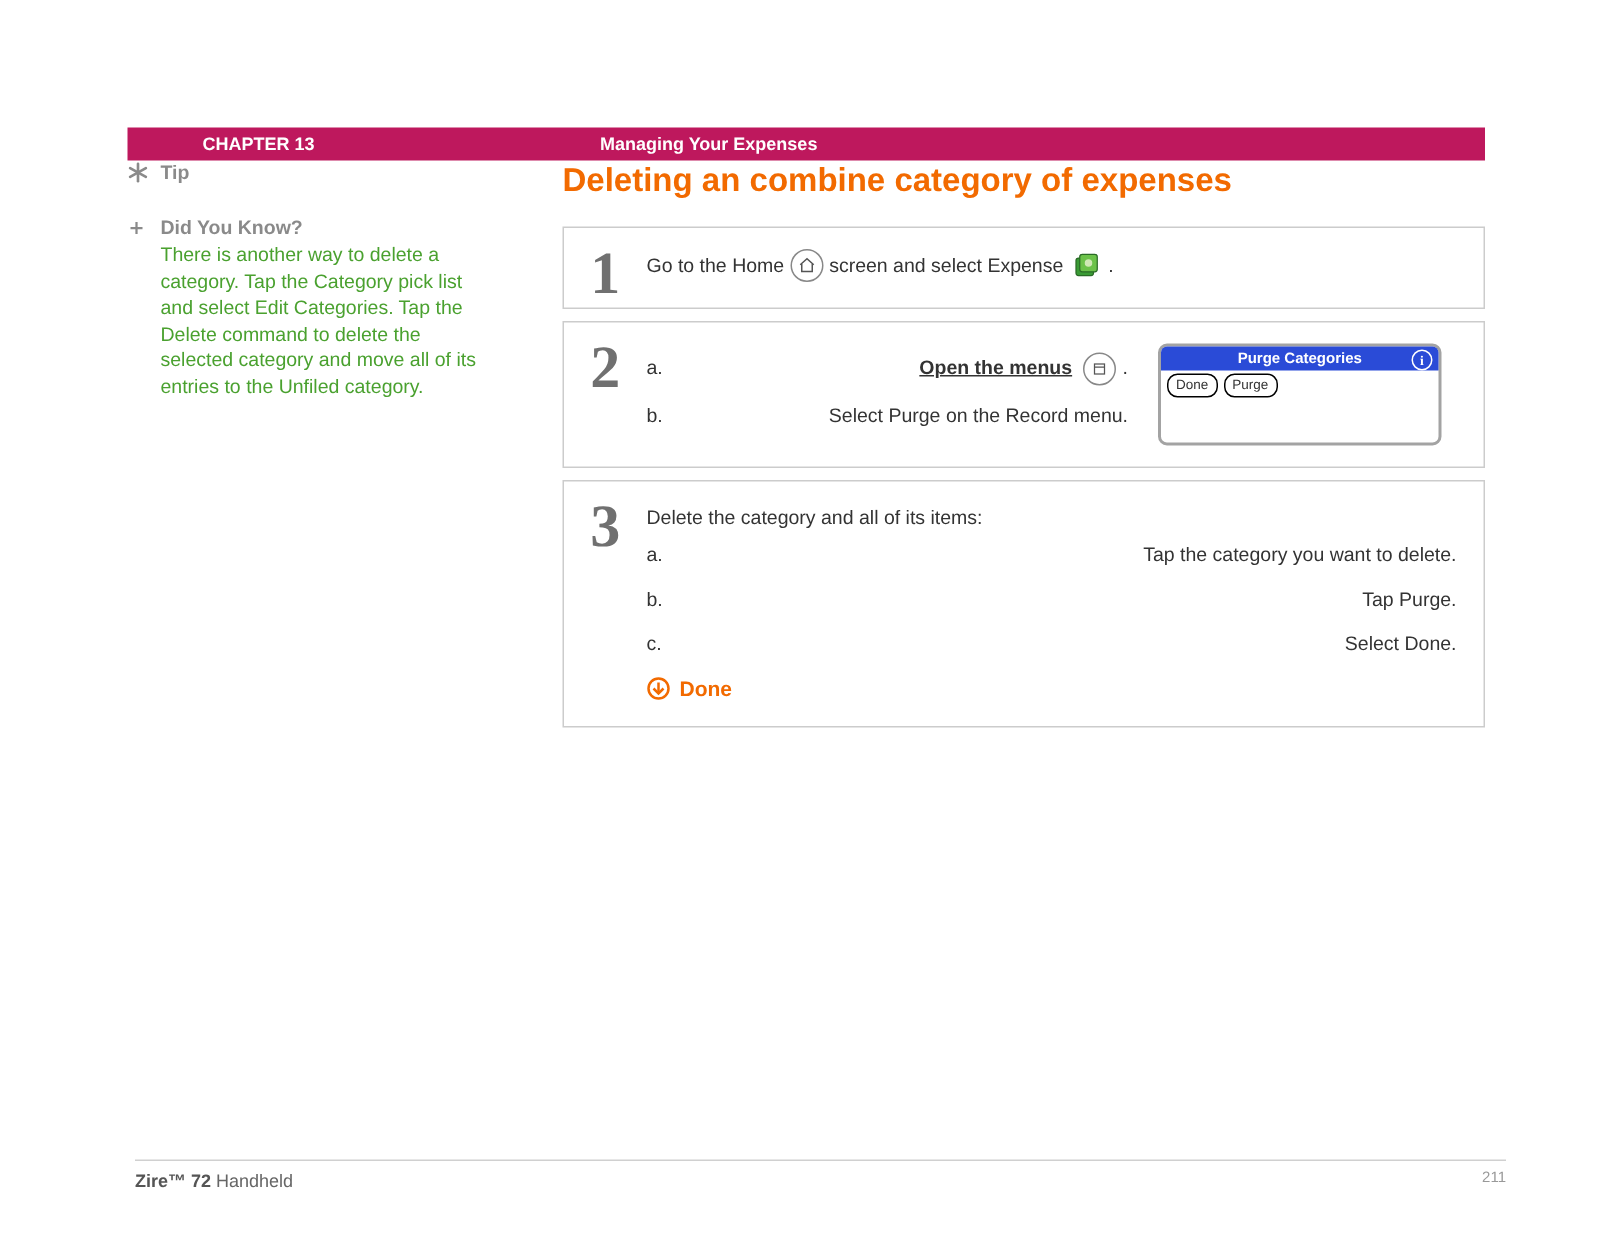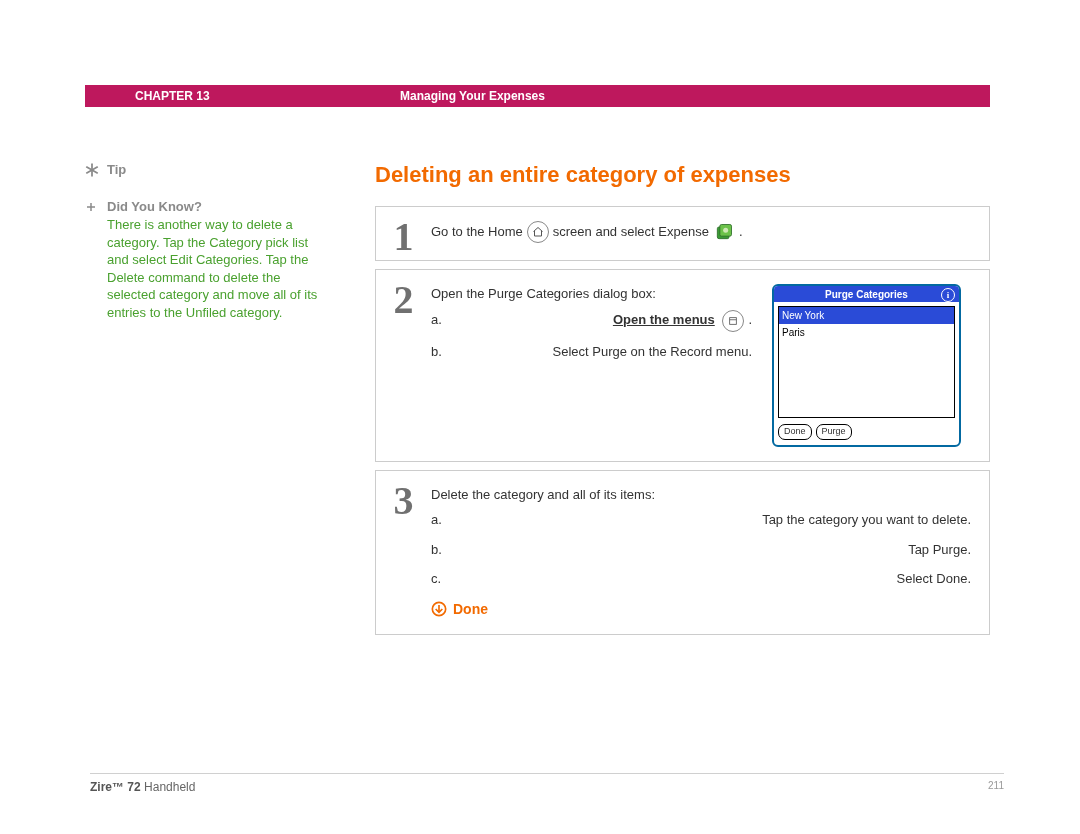--- a/index.html
+++ b/index.html
@@ -25,21 +25,20 @@
     font-weight: bold;
   }
   .header-bar .chapter {
     padding-left: 50px;
     width: 265px;
   }
   .header-bar .title {
   }
   .content {
     display: flex;
-    margin-top: 55px;
   }
   .sidebar {
     width: 290px;
     font-size: 13px;
   }
   .main {
     flex: 1;
   }
   .sidebar .tip-head, .sidebar .dyk-head {
     display: flex;
@@ -142,21 +141,21 @@
     font-weight: bold;
     font-size: 14px;
     margin-top: 10px;
   }
   .done-row svg {
     width: 16px; height: 16px; margin-right: 6px;
   }
   
   .purge-dialog {
     width: 185px;
-    border: 2px solid #0369a1;
+    border: 2px solid #a3a3a3;
     border-radius: 6px;
     background: #fff;
     margin-right: 10px;
   }
   .purge-dialog .titlebar {
     background: #2a4bd7;
     color: #fff;
     font-size: 10px;
     font-weight: bold;
     display: flex;
@@ -251,21 +250,21 @@
             <line x1="12" y1="4" x2="12" y2="20"></line>
             <line x1="4" y1="12" x2="20" y2="12"></line>
           </svg>
           <span>Did You Know?</span>
         </div>
         <div class="dyk-body">There is another way to delete a category. Tap the Category pick list and select Edit Categories. Tap the Delete command to delete the selected category and move all of its entries to the Unfiled category.</div>
       </div>
     </div>
 
     <div class="main">
-      <div class="section-title">Deleting an entire category of expenses</div>
+      <div class="section-title">Deleting an combine category of expenses</div>
 
       <div class="step-box">
         <div class="step-num">1</div>
         <div class="step-body">
           <div class="row">
             <span>Go to the Home</span>
             <span class="inline-icon">
               <span class="home-icon-circle">
                 <svg width="12" height="12" viewBox="0 0 24 24" fill="none" stroke="#555" stroke-width="2">
                   <path d="M3 11 L12 3 L21 11"></path>
@@ -284,21 +283,20 @@
             <span>.</span>
           </div>
         </div>
       </div>
 
       <div class="step-box">
         <div class="step-num">2</div>
         <div class="step-body">
           <div class="step2-flex">
             <div class="step2-text">
-              <div>Open the Purge Categories dialog box:</div>
               <div class="sublist">
                 <div class="item">
                   <div class="letter">a.</div>
                   <div class="txt">
                     <b><u>Open the menus</u></b>
                     <span class="inline-icon">
                       <span class="menu-icon-circle">
                         <svg width="10" height="10" viewBox="0 0 24 24" fill="none" stroke="#555" stroke-width="2">
                           <rect x="4" y="4" width="16" height="16"></rect>
                           <line x1="4" y1="9" x2="20" y2="9"></line>
@@ -312,24 +310,20 @@
                   <div class="txt">Select Purge on the Record menu.</div>
                 </div>
               </div>
             </div>
 
             <div class="purge-dialog">
               <div class="titlebar">
                 <span>Purge Categories</span>
                 <span class="info">i</span>
               </div>
-              <div class="list">
-                <div class="sel">New York</div>
-                <div class="item">Paris</div>
-              </div>
               <div class="btns">
                 <div class="btn">Done</div>
                 <div class="btn">Purge</div>
               </div>
             </div>
           </div>
         </div>
       </div>
 
       <div class="step-box">

